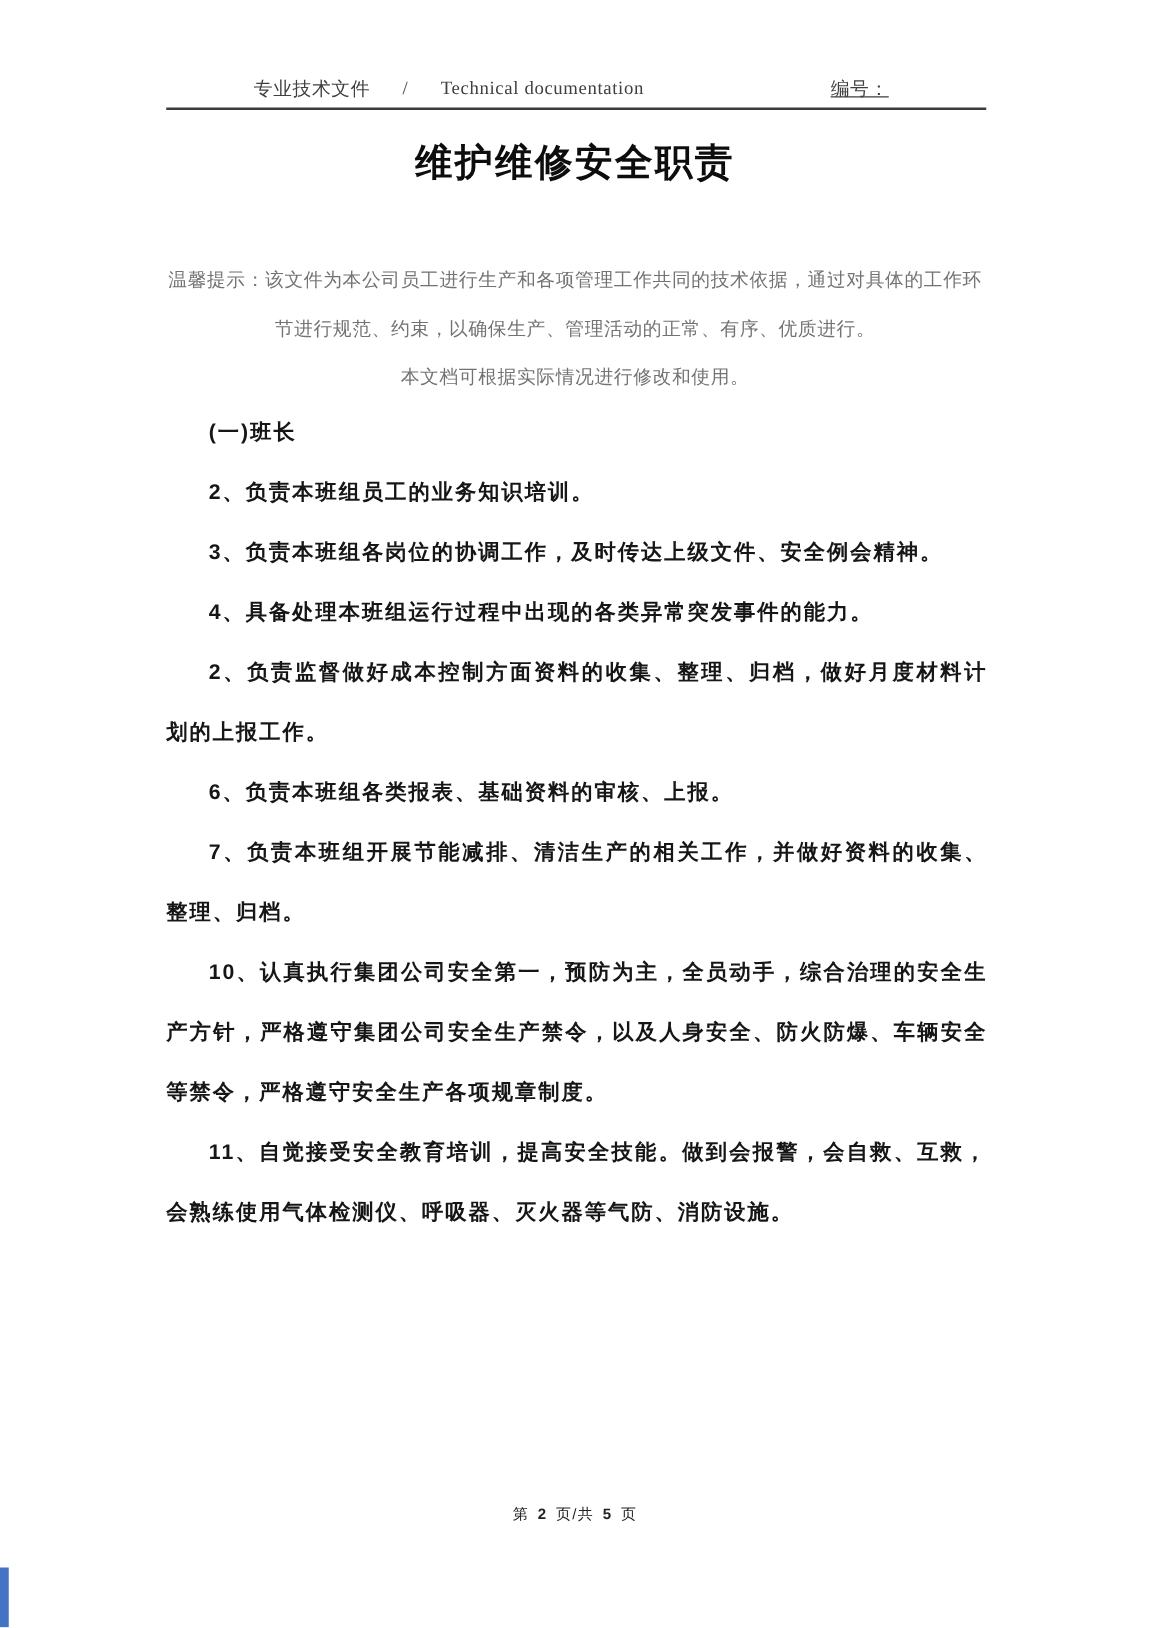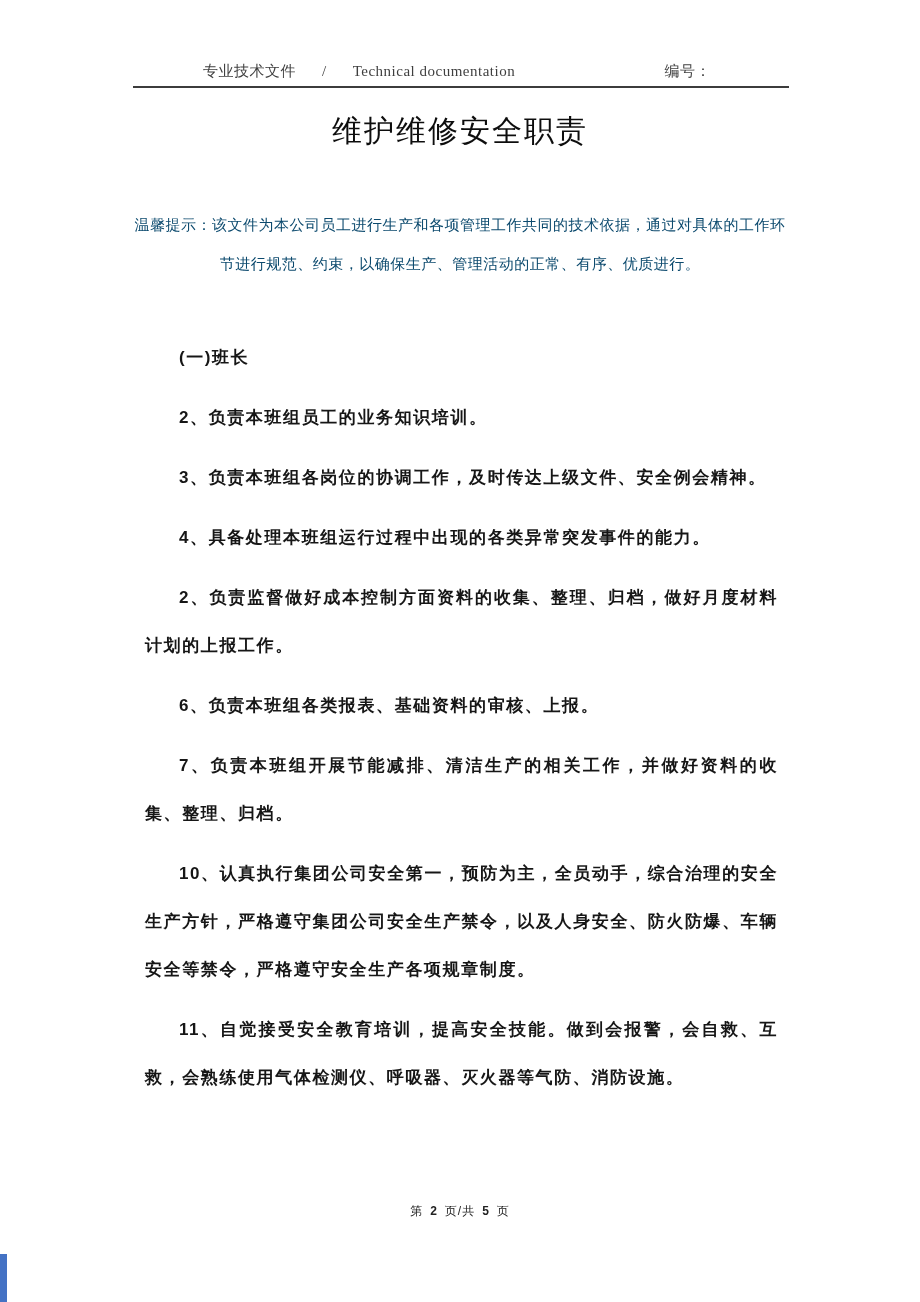--- a/index.html
+++ b/index.html
@@ -35,65 +35,66 @@
   .doc-header .header-left {
     padding-left: 70px;
     display: flex;
     align-items: center;
     gap: 26px;
     white-space: nowrap;
   }
   .doc-header .header-right {
     padding-right: 78px;
     white-space: nowrap;
+    text-decoration: underline;
   }
 
   
   .title {
     position: absolute;
     top: 108px;
     left: 0;
     width: 920px;
     margin: 0;
     text-align: center;
     font-size: 30px;
     line-height: 45px;
-    font-weight: normal;
+    font-weight: bold;
     color: #0d0d0d;
     letter-spacing: 2px;
   }
 
   
   .notice {
     position: absolute;
     top: 206px;
     left: 132px;
     width: 656px;
     text-align: center;
-    color: #0c4a6e;
+    color: #737373;
     font-size: 15px;
     line-height: 38.5px;
     letter-spacing: 0.5px;
   }
   .notice p { margin: 0; }
 
   
   .body-text {
     position: absolute;
     top: 322px;
     left: 133px;
     width: 657px;
     font-size: 17px;
     line-height: 48px;
     letter-spacing: 1.6px;
     color: #161616;
     font-weight: bold;
     text-align: justify;
   }
-  .body-text p { margin: 12px; }
+  .body-text p { margin: 0; }
   .section-heading,
   .item { text-indent: 34px; }
 
   
   .doc-footer {
     position: absolute;
     top: 1198px;
     left: 0;
     width: 920px;
     text-align: center;
@@ -125,20 +126,21 @@
       <span>/</span>
       <span>Technical documentation</span>
     </div>
     <div class="header-right">编号：</div>
   </div>
 
   <h1 class="title">维护维修安全职责</h1>
 
   <div class="notice">
     <p>温馨提示：该文件为本公司员工进行生产和各项管理工作共同的技术依据，通过对具体的工作环节进行规范、约束，以确保生产、管理活动的正常、有序、优质进行。</p>
+    <p>本文档可根据实际情况进行修改和使用。</p>
   </div>
 
   <div class="body-text">
     <p class="section-heading">(一)班长</p>
     <p class="item">2、负责本班组员工的业务知识培训。</p>
     <p class="item">3、负责本班组各岗位的协调工作，及时传达上级文件、安全例会精神。</p>
     <p class="item">4、具备处理本班组运行过程中出现的各类异常突发事件的能力。</p>
     <p class="item">2、负责监督做好成本控制方面资料的收集、整理、归档，做好月度材料计划的上报工作。</p>
     <p class="item">6、负责本班组各类报表、基础资料的审核、上报。</p>
     <p class="item">7、负责本班组开展节能减排、清洁生产的相关工作，并做好资料的收集、整理、归档。</p>

